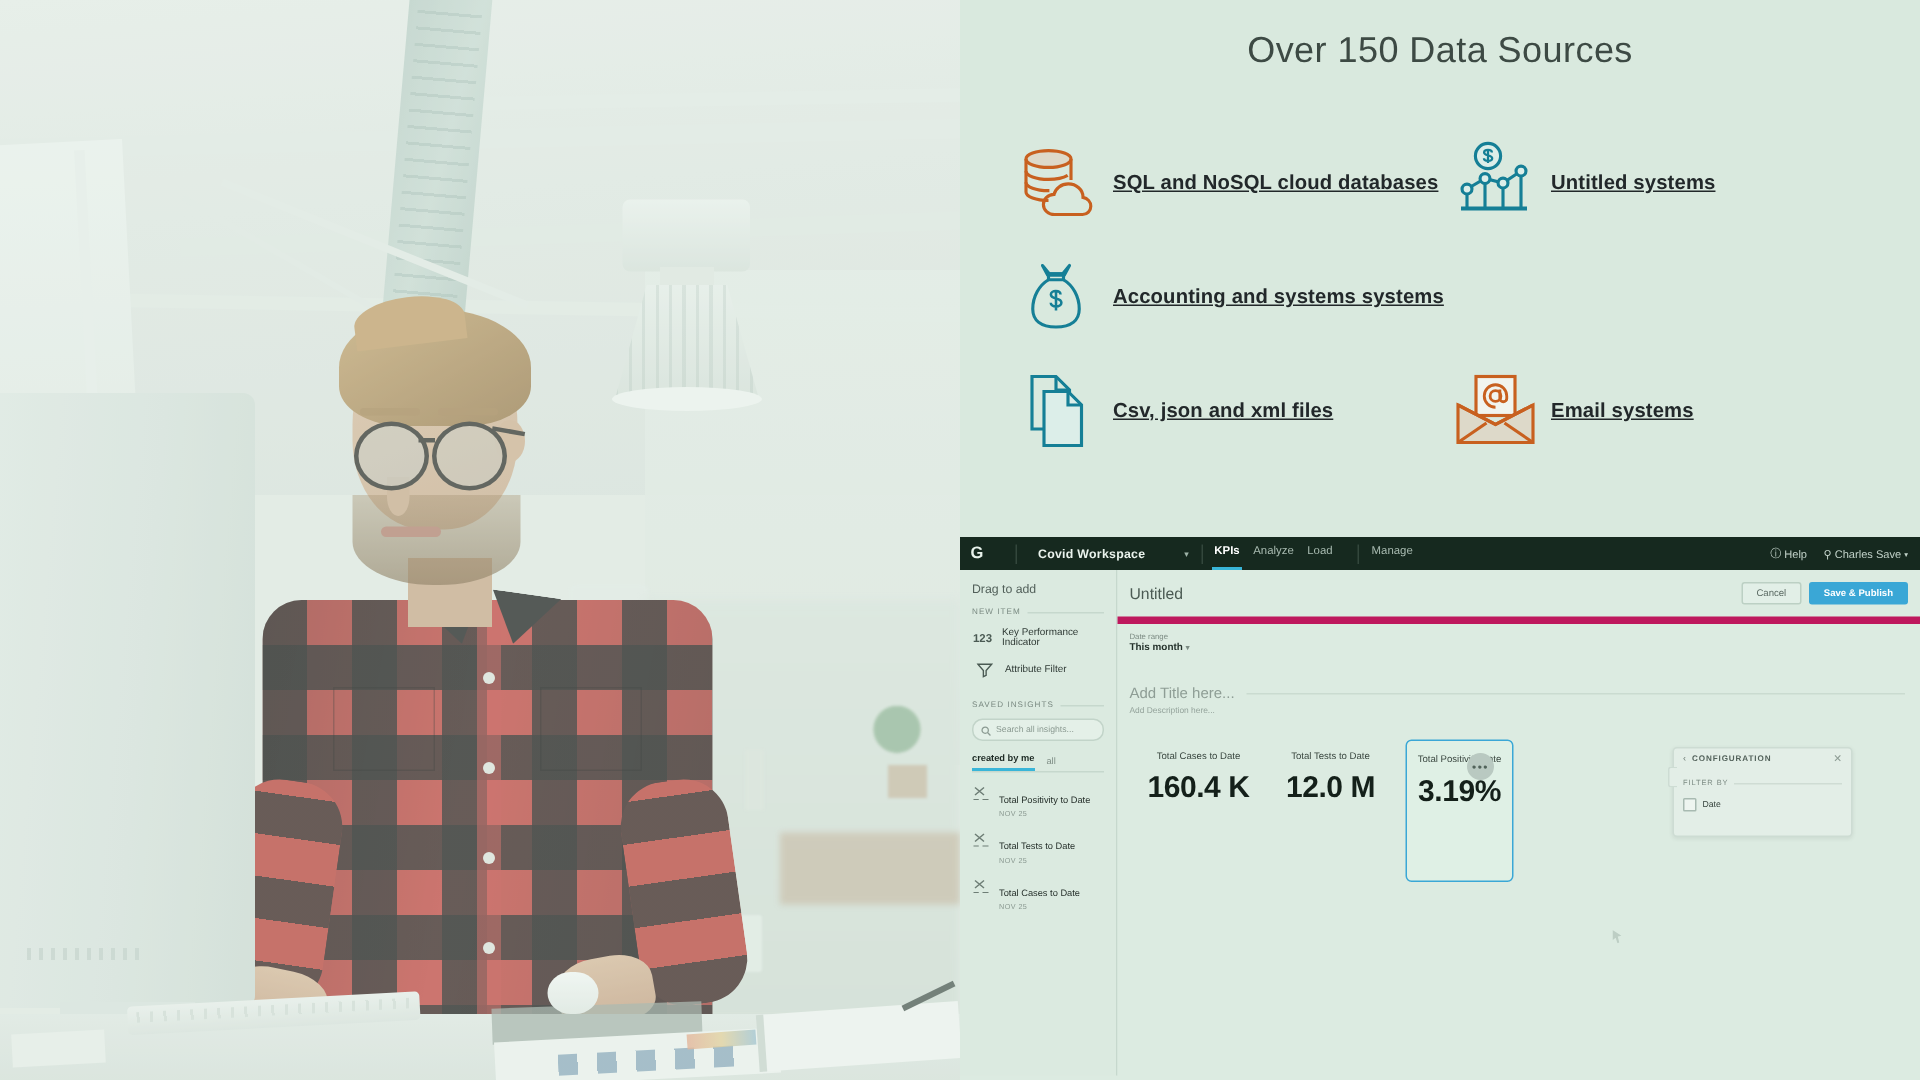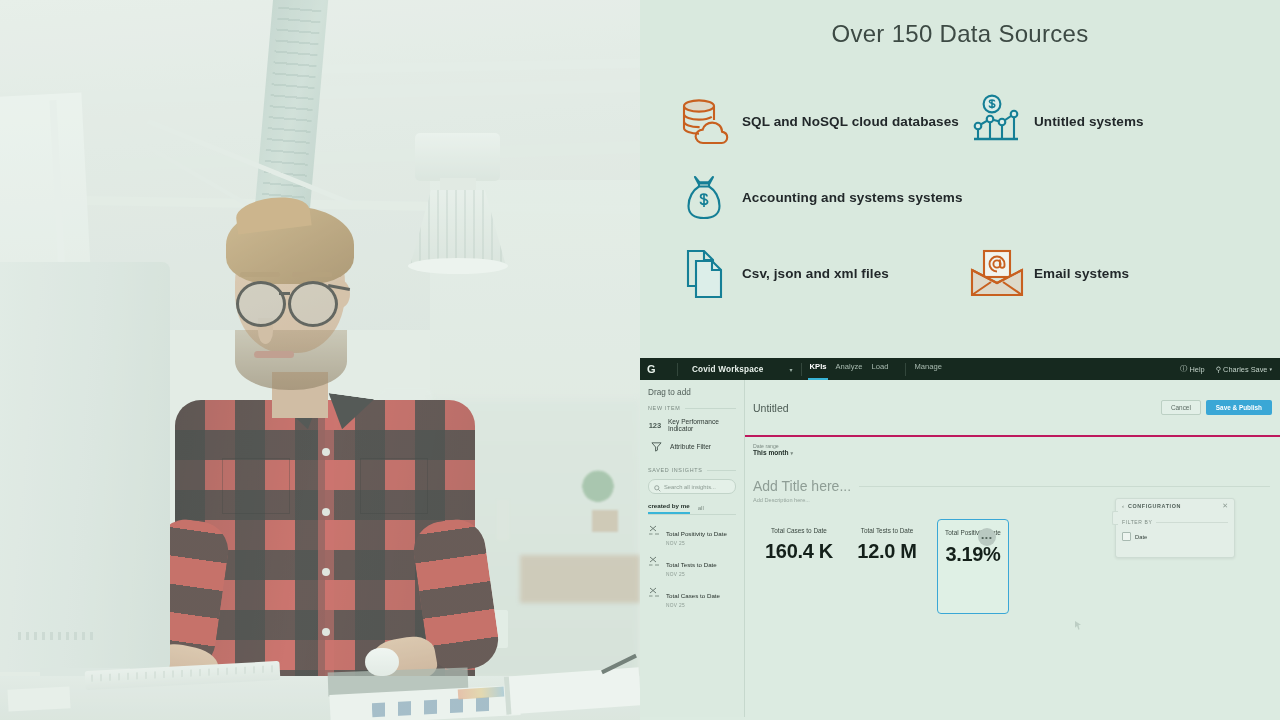--- a/index.html
+++ b/index.html
@@ -129,21 +129,21 @@
 
   
   .slide{position:absolute;left:640px;top:0;width:640px;height:720px;background:#d9e9de;}
   .slide-title{position:absolute;left:0;top:20px;width:640px;text-align:center;
     font-size:24px;color:#3d4a44;letter-spacing:.3px;font-weight:400;}
 
   .features{position:absolute;left:28px;top:84px;width:584px;}
   .feat-row{display:flex;}
   .feat{display:flex;align-items:center;width:296px;height:76px;}
   .feat-icon{width:74px;height:68px;flex:0 0 74px;display:flex;align-items:center;justify-content:center;}
-  .feat-label{font-size:13.5px;color:#22282a;line-height:1.35;font-weight:600;letter-spacing:.1px;}
+  .feat-label{font-size:13.5px;color:#22282a;line-height:1.35;font-weight:600;letter-spacing:.1px;text-decoration:underline;}
 
   
   .app{position:absolute;left:640px;top:358px;width:640px;height:362px;background:#dcebe1;overflow:hidden;}
   .app-nav{position:absolute;left:0;top:0;width:640px;height:22px;background:#16291f;display:flex;align-items:center;}
   .logo{width:22px;margin-left:7px;font-size:11px;color:#e9f3ec;font-weight:700;line-height:1;}
   .ws-name{font-size:8.2px;color:#eaf3ed;font-weight:700;margin-left:6px;letter-spacing:.2px;}
   .ws-chev{font-size:6px;color:#9fb3a8;margin-left:26px;}
   .nav-div{width:1px;height:13px;background:#33473c;margin:0 8px;}
   .nav-tab{font-size:7.6px;color:#a9bbb1;margin-right:9px;position:relative;padding-bottom:5px;}
   .nav-tab.active{color:#fff;font-weight:700;}
@@ -165,32 +165,32 @@
   .sb-search span.ph{font-size:5.8px;color:#8b9a92;}
   .sb-tabs{display:flex;align-items:flex-end;gap:8px;margin:8px 8px 0 8px;border-bottom:1px solid #c6d8cd;}
   .sb-tab{font-size:6.2px;color:#7e8d85;padding-bottom:3px;}
   .sb-tab.active{color:#1d2a24;font-weight:700;border-bottom:2px solid #39b5d8;}
   .ins{display:flex;gap:6px;margin:7px 8px;}
   .ins-ico{width:12px;height:12px;flex:0 0 12px;position:relative;}
   .ins-name{font-size:6.2px;color:#26302b;line-height:1.25;}
   .ins-date{font-size:4.8px;color:#8b9a92;letter-spacing:.3px;margin-top:1px;}
 
   .main{flex:1;position:relative;background:#dcebe1;}
-  .main-head{height:23px;border-bottom:2px solid #be185d;display:flex;align-items:center;padding:16px 8px;}
+  .main-head{height:23px;border-bottom:5px solid #be185d;display:flex;align-items:center;padding:4px 8px;}
   .main-title{font-size:10.5px;color:#4b5a53;}
   .head-btns{margin-left:auto;display:flex;gap:5px;align-items:center;}
   .btn-cancel{font-size:6.4px;color:#5b6a63;border:1px solid #bcd0c4;border-radius:2px;padding:3px 9px;background:#e2efe7;}
   .btn-save{font-size:6.4px;color:#fff;background:#3aa7d6;border-radius:2px;padding:4px 10px;font-weight:600;}
   .daterange{padding:6px 0 0 8px;}
   .dr-lab{font-size:5.2px;color:#7c8b83;}
   .dr-val{font-size:6.6px;color:#23302a;font-weight:700;}
   .dr-val .cv{font-size:5px;color:#7c8b83;margin-left:2px;}
 
   .titleline{display:flex;align-items:center;margin:22px 10px 0 8px;}
-  .add-title{font-size:14px;color:#8e9d95;}
+  .add-title{font-size:10px;color:#8e9d95;}
   .tl-rule{flex:1;height:1px;background:#cadbd0;margin-left:8px;}
   .add-desc{font-size:5.6px;color:#95a49c;margin:3px 0 0 8px;}
 
   .kpis{display:flex;align-items:flex-start;margin:16px 0 0 10px;gap:0;}
   .kpi{width:88px;text-align:center;padding-top:8px;}
   .kpi-lab{font-size:6.4px;color:#39463f;}
   .kpi-val{font-size:20px;color:#14201a;font-weight:700;margin-top:6px;letter-spacing:-.3px;}
   .kpi.sel{width:72px;border:1.4px solid #3aa7d6;border-radius:4px;height:95px;background:#dff0e5;
     box-sizing:border-box;padding-top:9px;position:relative;margin-left:6px;}
   .kpi.sel .kpi-lab{line-height:1.3;}

